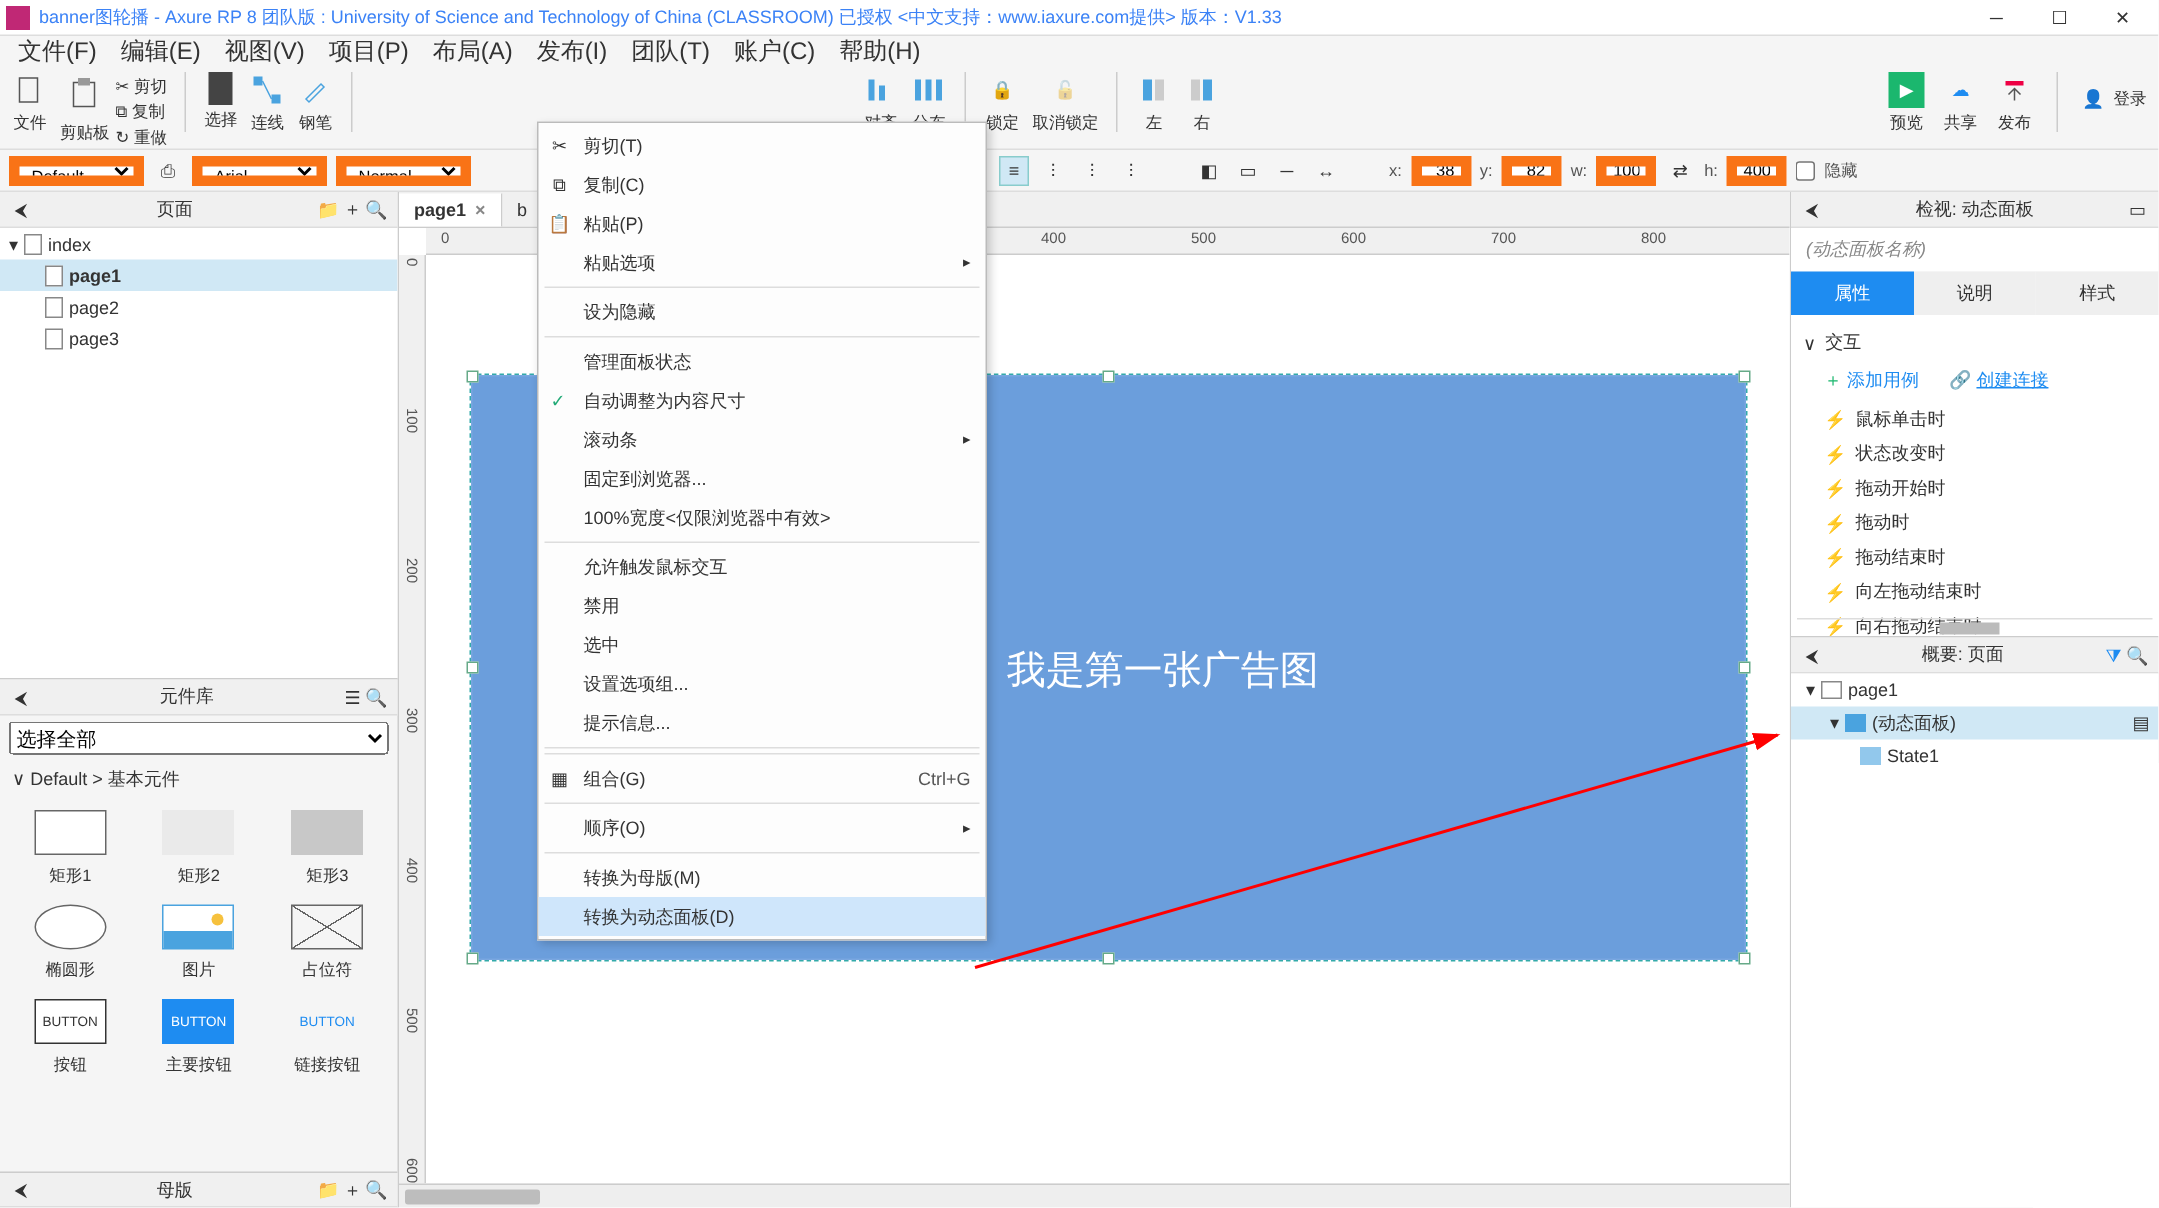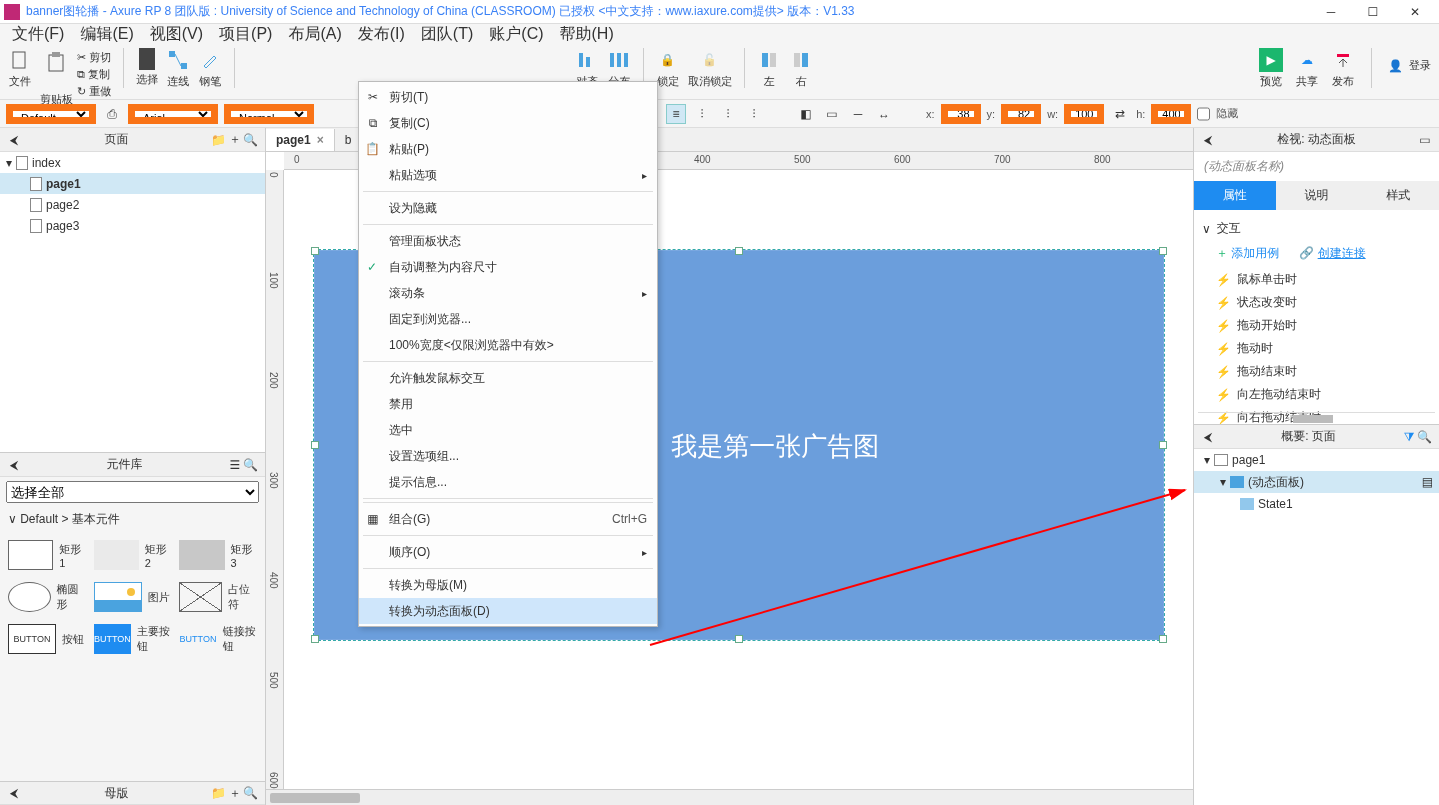--- a/index.html
+++ b/index.html
@@ -14,21 +14,21 @@
 
 
 .menubar { height: 20px; background: #f5f5f5; display: flex; align-items: center; padding: 0 6px; gap: 4px; }
 .menubar .mitem { padding: 2px 6px; cursor: pointer; font-size: 16px; }
 
 
 .maintb { height: 56px; background: #f5f5f5; display: flex; align-items: flex-start; padding: 4px 8px; gap: 8px; border-bottom: 1px solid #ddd; }
 .tbgroup { display: flex; flex-direction: column; align-items: center; gap: 2px; }
 .tbgroup .lbl { font-size: 11px; color: #333; }
 .tbgroup.wide { flex-direction: row; align-items: flex-start; padding-top: 2px; gap: 4px; }
-.tbgroup .stack { display: flex; flex-direction: column; align-items: center; gap: 18px; }
+.tbgroup .stack { display: flex; flex-direction: column; align-items: center; gap: 7px; }
 .sep { width: 1px; height: 40px; background: #ccc; margin: 0 4px; }
 .tbico { width: 24px; height: 24px; display: flex; align-items: center; justify-content: center; }
 .right-actions { margin-left: auto; display: flex; gap: 12px; align-items: flex-start; }
 
 
 .fmtbar { height: 28px; background: #f5f5f5; display: flex; align-items: center; padding: 0 6px; gap: 6px; border-bottom: 1px solid #ddd; }
 .fmtbar select, .fmtbar input { height: 20px; font-size: 11px; border: 7px solid #f97316; background: #fff; padding: 0 4px; }
 .fmtbar .sel { width: 90px; }
 .fmtbar .coord { width: 40px; text-align: right; }
 .fmtbar .btn { width: 20px; height: 20px; border: 1px solid transparent; display: flex; align-items: center; justify-content: center; cursor: pointer; }
@@ -52,21 +52,21 @@
 .tree .node.sel { background: #d0e8f5; font-weight: bold; }
 .tree .node .ind { display: inline-block; }
 .tree .node .ico { width: 12px; height: 14px; border: 1px solid #888; background: #fff; }
 
 
 .wlib { flex: 1; display: flex; flex-direction: column; border-top: 1px solid #ccc; }
 .wlib .sel-row { padding: 4px 6px; }
 .wlib .sel-row select { width: 100%; height: 22px; }
 .wlib .crumb { padding: 4px 8px; font-size: 12px; }
 .wlib .grid { display: grid; grid-template-columns: repeat(3,1fr); gap: 12px 8px; padding: 8px; overflow: auto; }
-.wlib .cell { display: flex; align-items: center; gap: 6px; cursor: pointer; }
+.wlib .cell { display: flex; flex-direction: column; align-items: center; gap: 6px; cursor: pointer; }
 .wlib .shape { width: 48px; height: 30px; }
 .wlib .shape.rect1 { border: 1px solid #666; background: #fff; }
 .wlib .shape.rect2 { background: #eaeaea; }
 .wlib .shape.rect3 { background: #c8c8c8; }
 .wlib .shape.ellipse { border: 1px solid #666; border-radius: 50%; background: #fff; }
 .wlib .shape.img { background: linear-gradient(#fff 60%,#4aa3df 60%); border: 1px solid #4aa3df; position: relative; }
 .wlib .shape.img::after { content:""; position:absolute; top:5px; right:6px; width:8px; height:8px; background:#f6c13d; border-radius:50%; }
 .wlib .shape.ph { border:1px solid #666; background: linear-gradient(to bottom right, transparent 49%,#666 49%,#666 51%,transparent 51%), linear-gradient(to bottom left, transparent 49%,#666 49%,#666 51%,transparent 51%);}
 .wlib .shape.btn1 { border:1px solid #333; background:#fff; font-size:9px; display:flex; align-items:center; justify-content:center;}
 .wlib .shape.btn2 { background:#1e8cf1; color:#fff; font-size:9px; display:flex; align-items:center; justify-content:center;}

